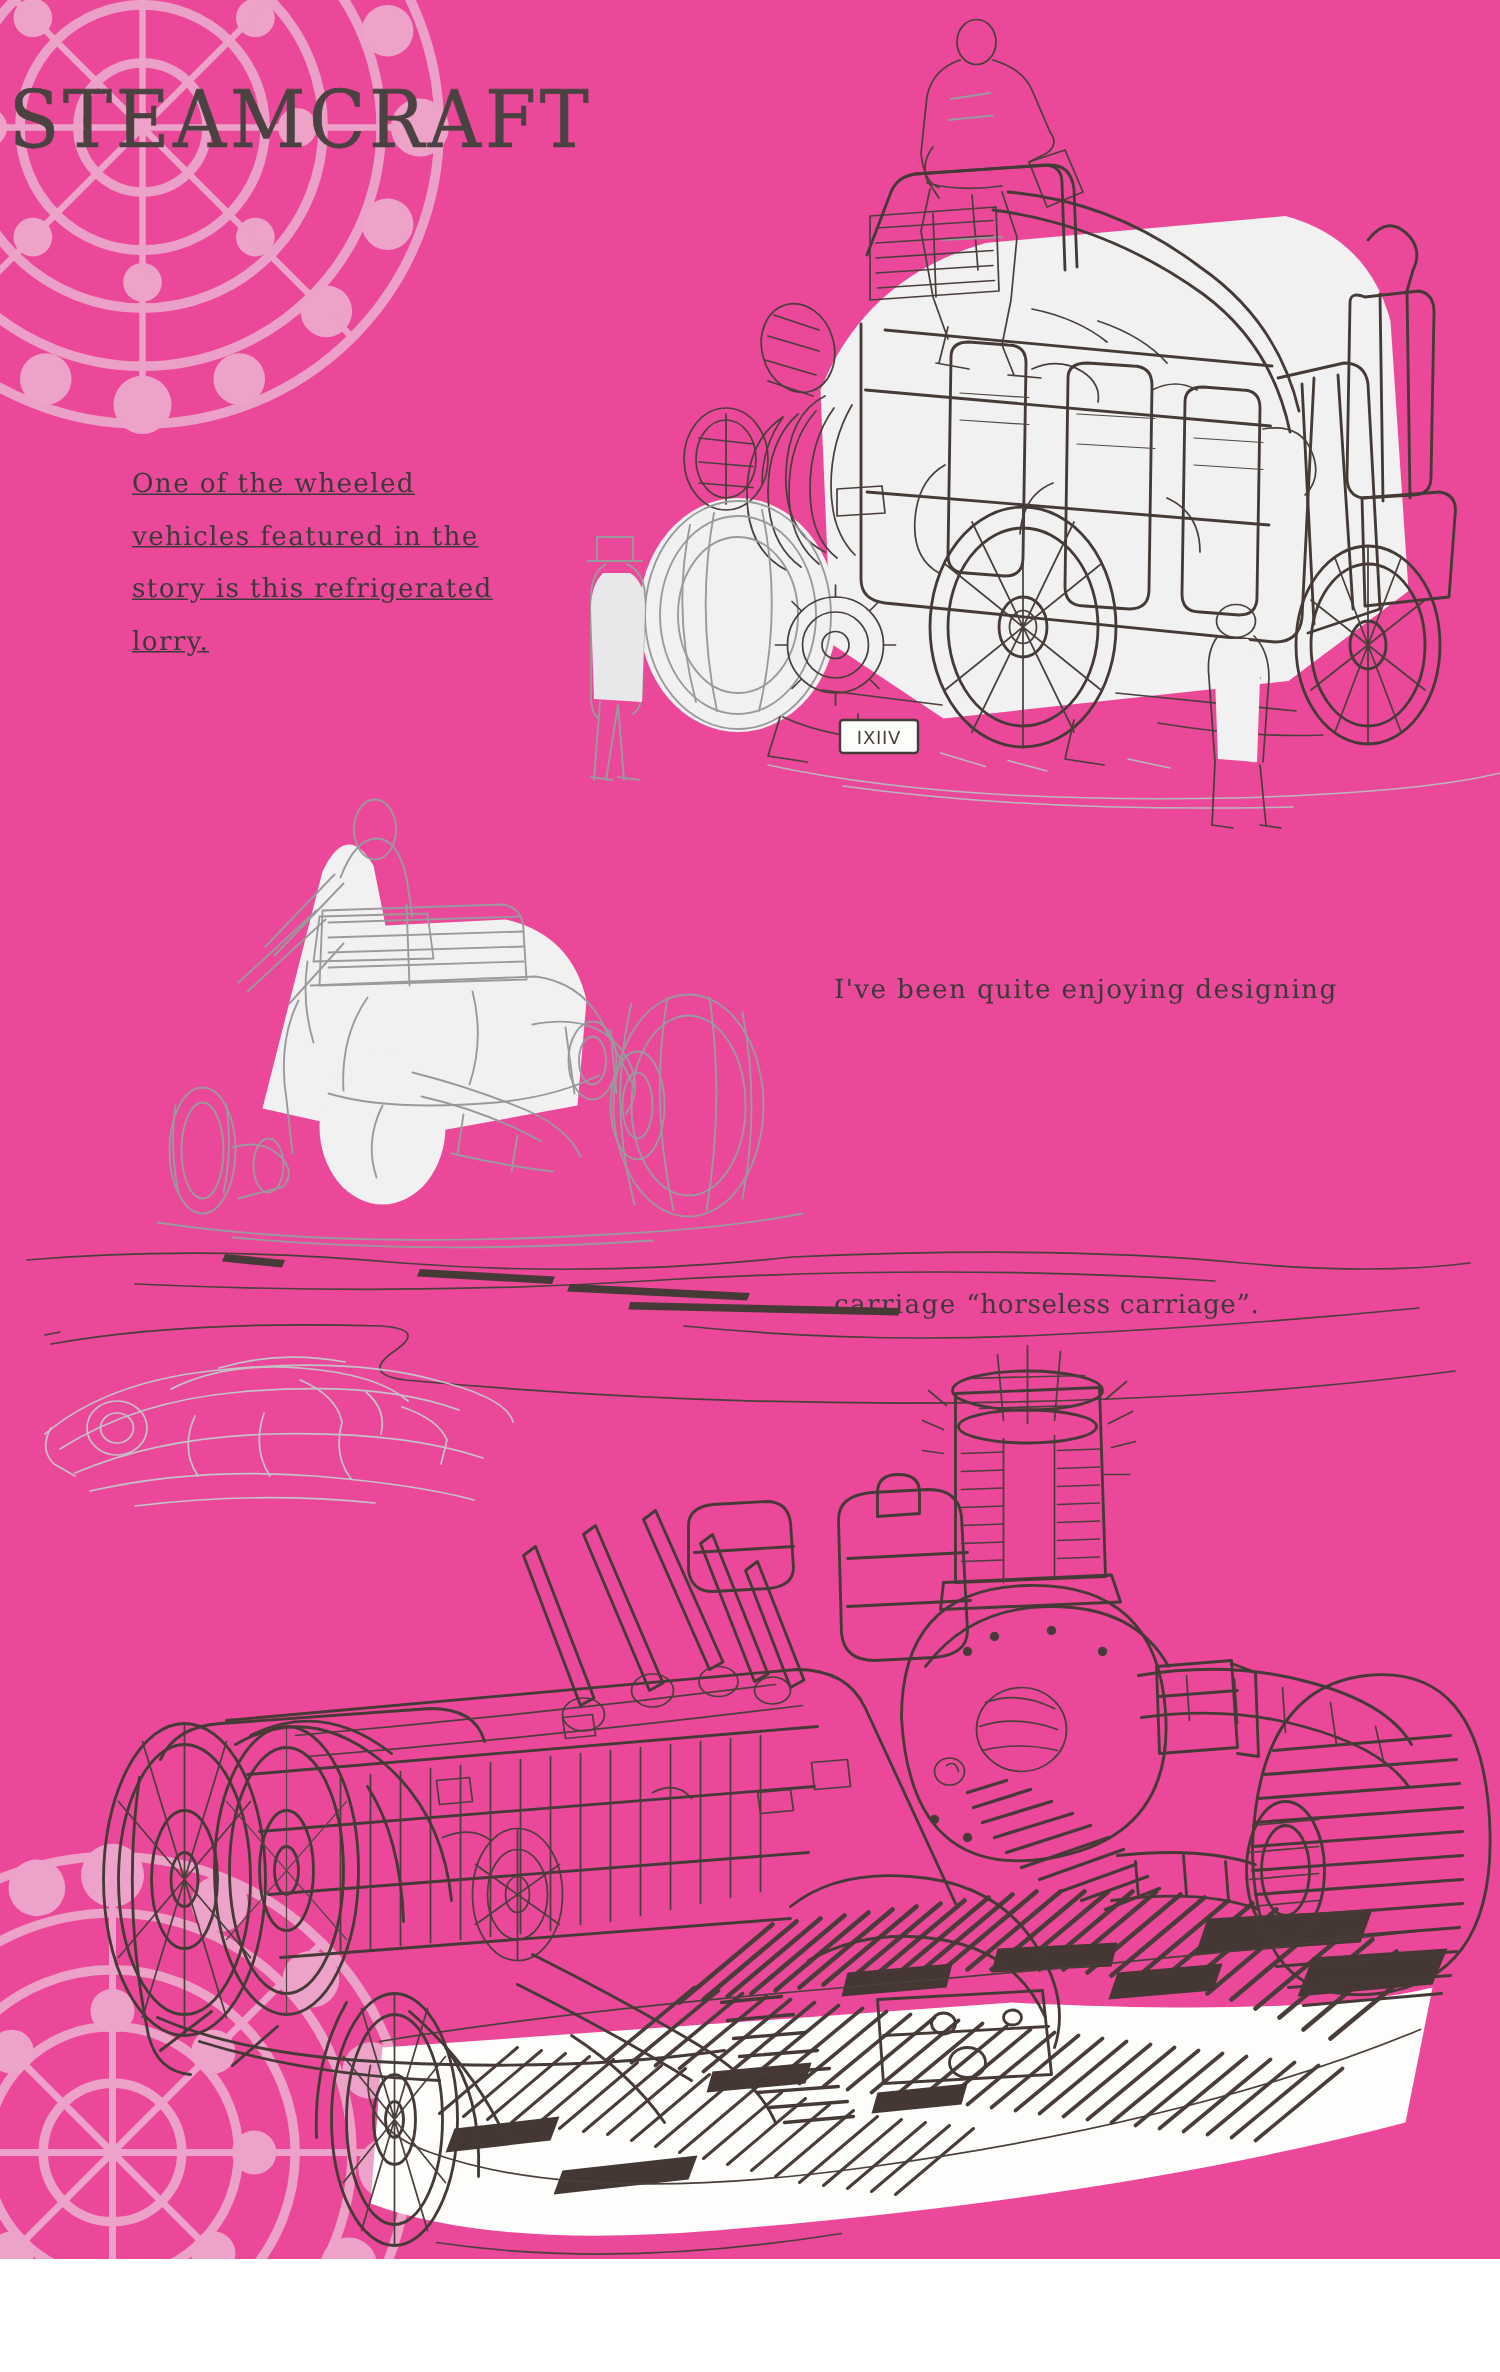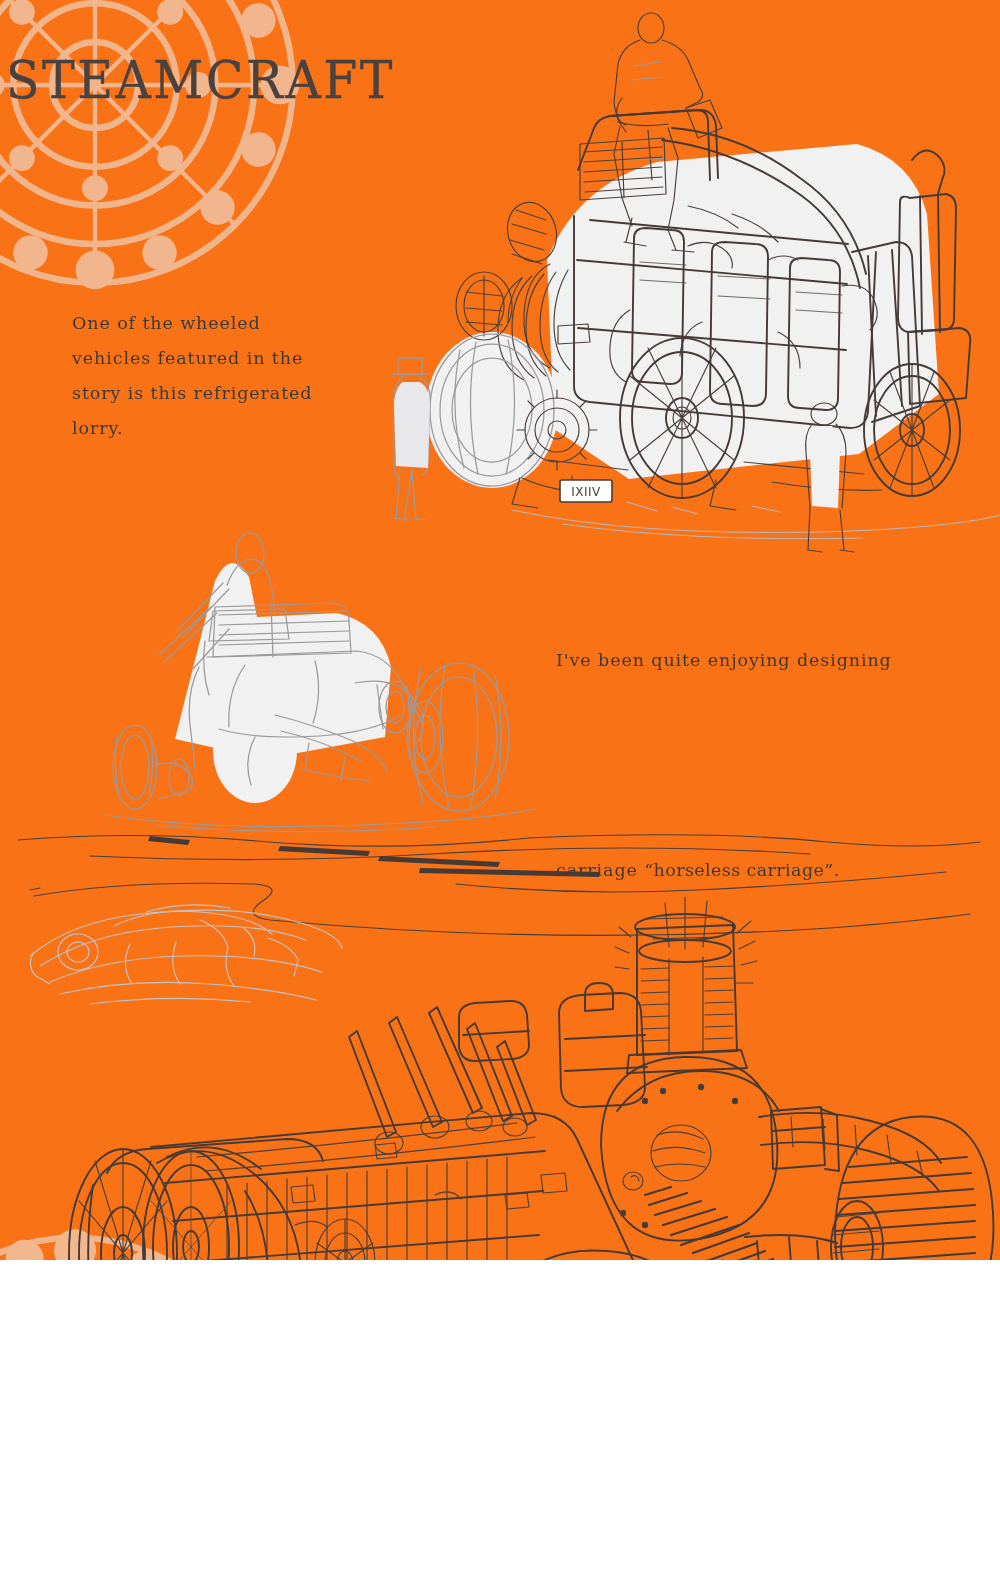--- a/index.html
+++ b/index.html
@@ -4,22 +4,22 @@
 <title>Steamcraft Sketchbook Page</title>
 <style>
   html, body {
     margin: 0;
     padding: 0;
     background: #ffffff;
   }
   #page {
     position: relative;
     width: 1000px;
-    height: 1260px;
-    background: #f97316;
+    height: 1506px;
+    background: #ec4899;
     overflow: hidden;
     font-family: "Liberation Serif", serif;
   }
 
   
   .lace {
     position: absolute;
     pointer-events: none;
     opacity: 0.55;
   }
@@ -41,23 +41,24 @@
     position: absolute;
     color: #3b3a39;
     font-family: "DejaVu Serif", "Liberation Serif", serif;
     font-size: 17.5px;
     letter-spacing: 0.9px;
     line-height: 35px;
     white-space: pre-line;
     font-weight: 400;
   }
   #note-lorry {
-    left: 72px;
+    left: 88px;
     top: 306px;
     width: 270px;
+    text-decoration: underline;
   }
   #note-chariot {
     left: 556px;
     top: 608px;
     width: 375px;
   }
   .note .quoted {
     letter-spacing: 0.4px;
   }
 

